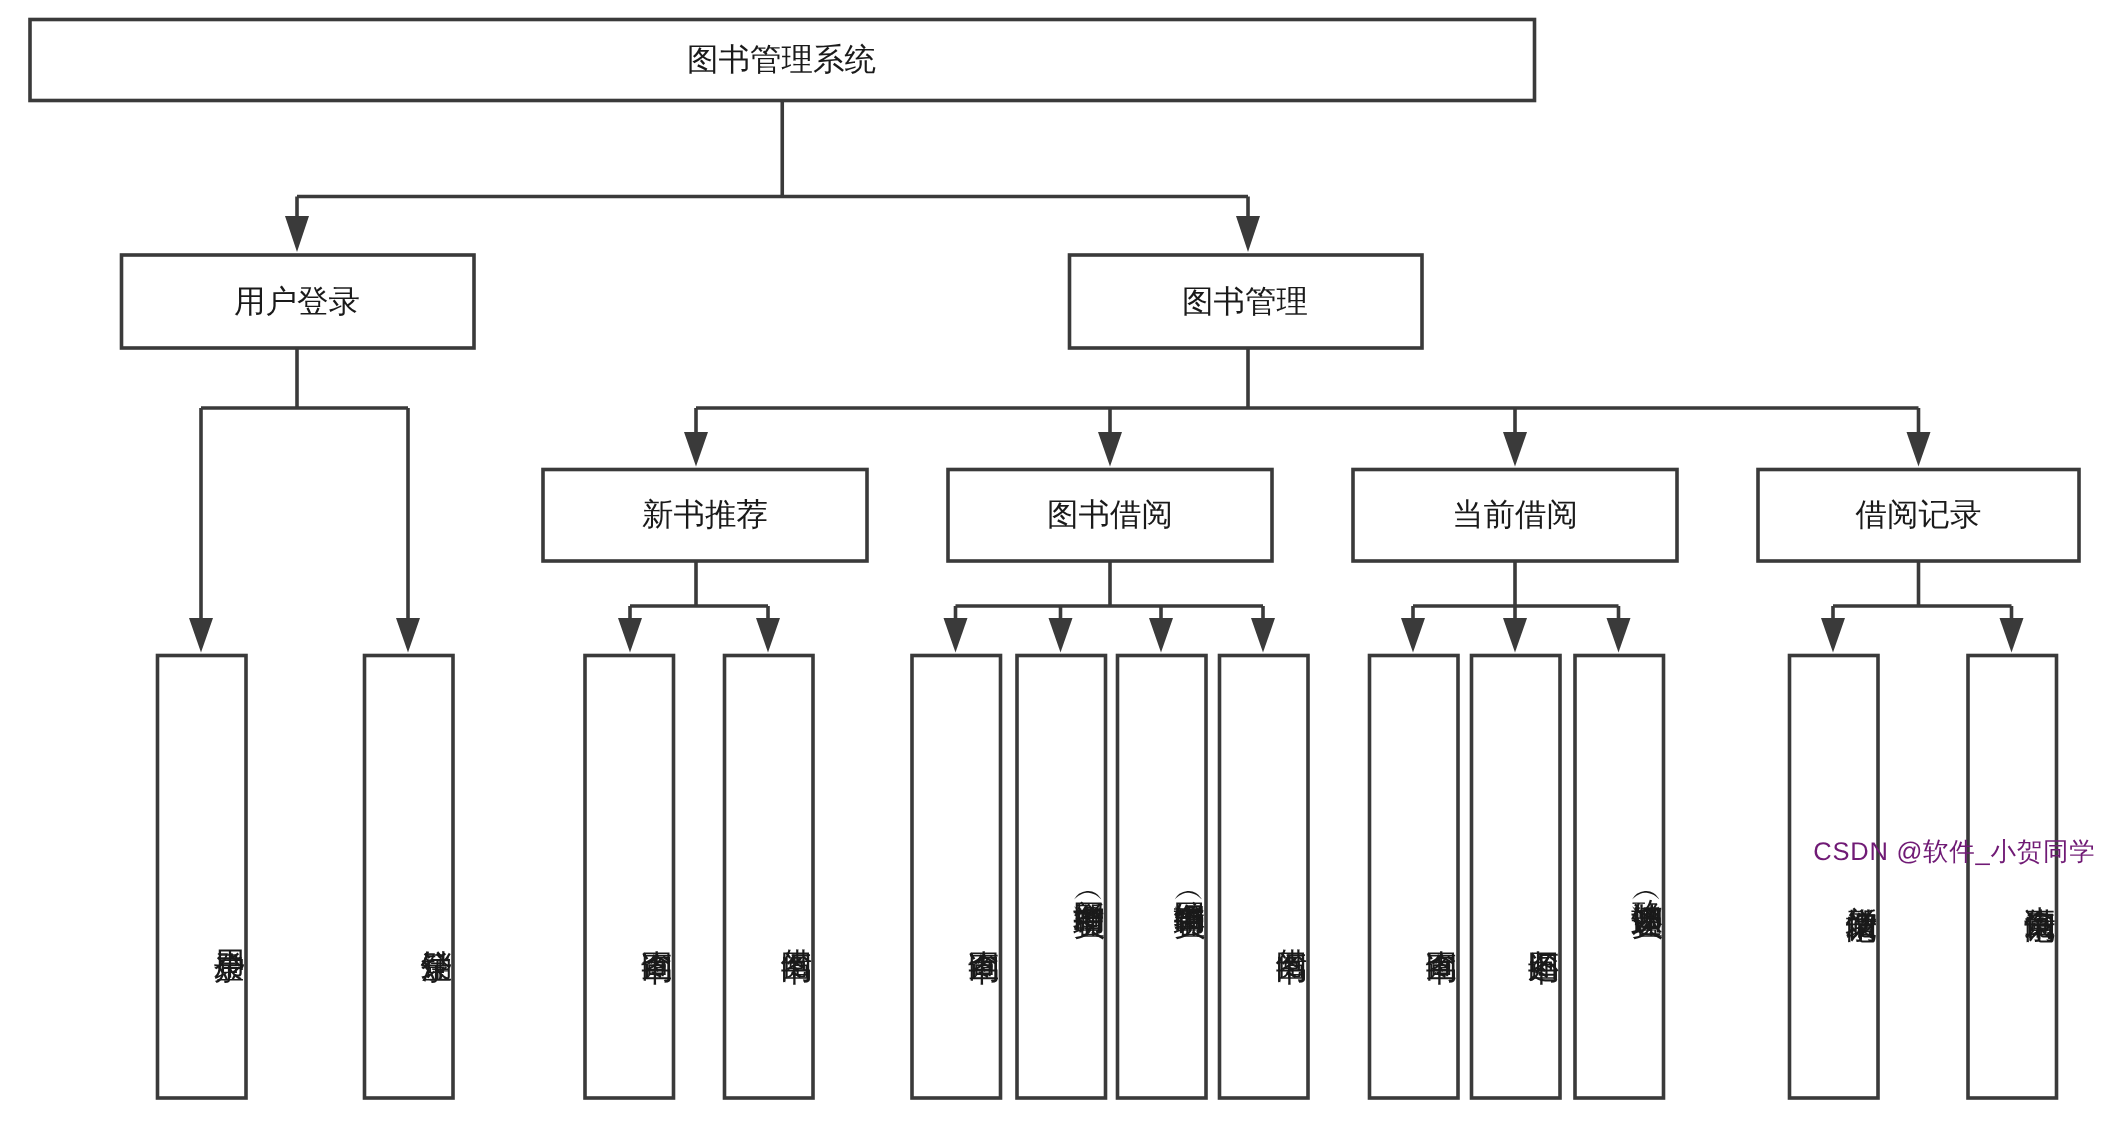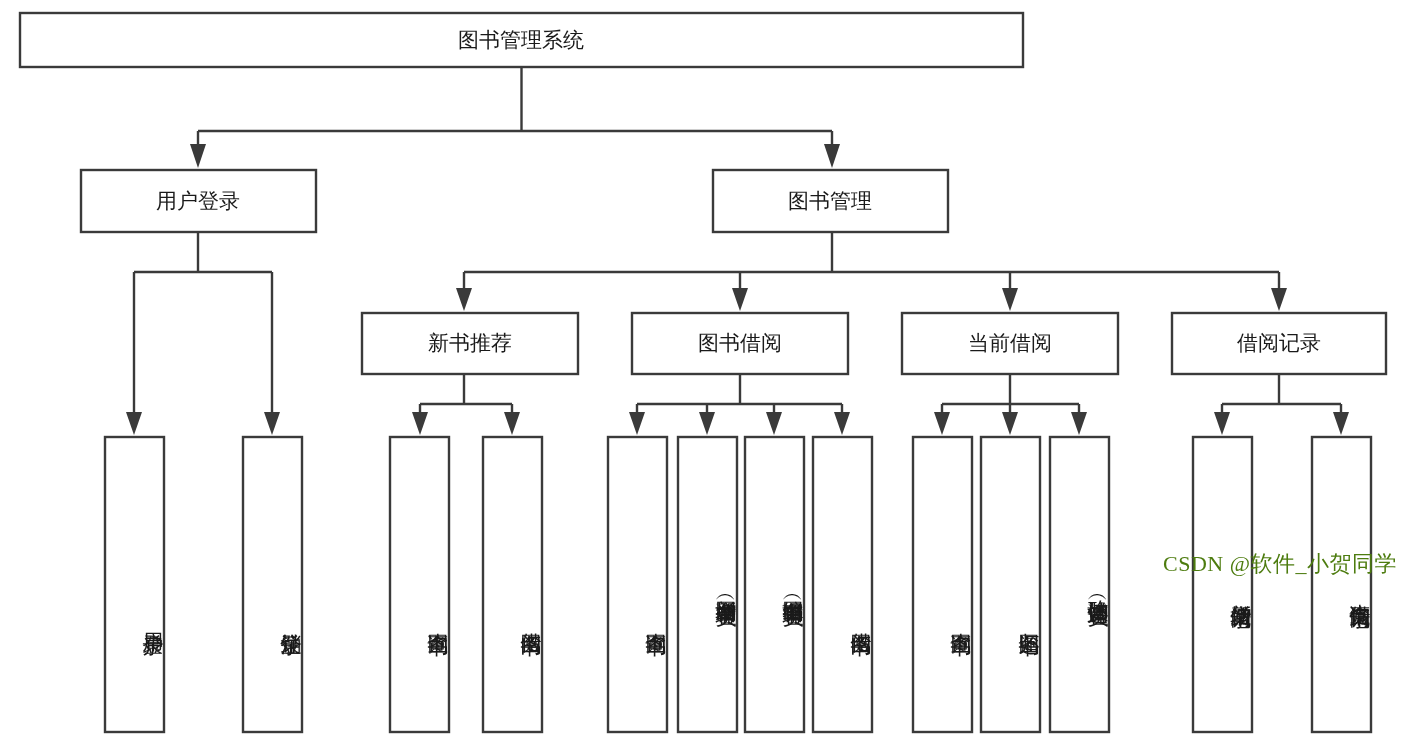--- a/index.html
+++ b/index.html
@@ -61,23 +61,23 @@
     display: flex;
     align-items: flex-start;
     justify-content: center;
     white-space: nowrap;
     pointer-events: none;
   }
   .watermark {
     position: absolute;
     right: 8px;
     bottom: 4px;
-    font-family: Liberation Serif, serif;
-    font-size: 22px;
-    color: #4d7c0f;
+    font-family: Liberation Sans, sans-serif;
+    font-size: 17px;
+    color: #701a75;
     white-space: nowrap;
     letter-spacing: 0.5px;
   }
 </style>
 </head>
 <body>
 
 <div id="diagram-root">
 
   <svg class="diagram-canvas" viewBox="0 0 1405 747" xmlns="http://www.w3.org/2000/svg">

